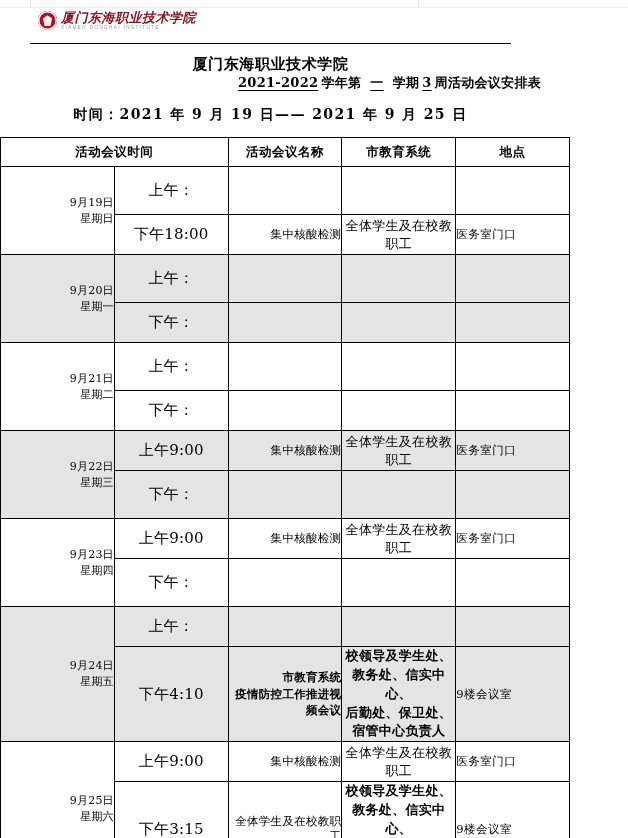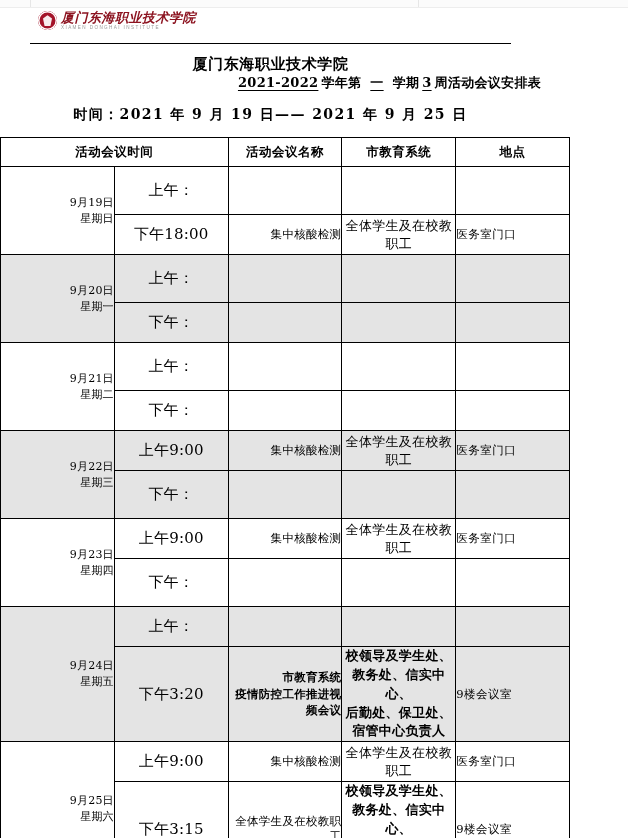--- a/index.html
+++ b/index.html
@@ -323,21 +323,21 @@
         <td class="daycell" rowspan="2">
           <div>9月24日</div>
           <div>星期五</div>
         </td>
         <td class="periodcell">上午：</td>
         <td class="namecell"></td>
         <td class="peoplecell"></td>
         <td class="placecell"></td>
       </tr>
       <tr class="r-std shaded">
-        <td class="periodcell">下午3:20</td>
+        <td class="periodcell">下午4:10</td>
         <td class="namecell small2">
           <span>市教育系统</span>
           <span>疫情防控工作推进视频会议</span>
         </td>
         <td class="peoplecell small2">
           <span>校领导及学生处、教务处、信实中心、</span>
           <span>后勤处、保卫处、宿管中心负责人</span>
         </td>
         <td class="placecell">9楼会议室</td>
       </tr>

